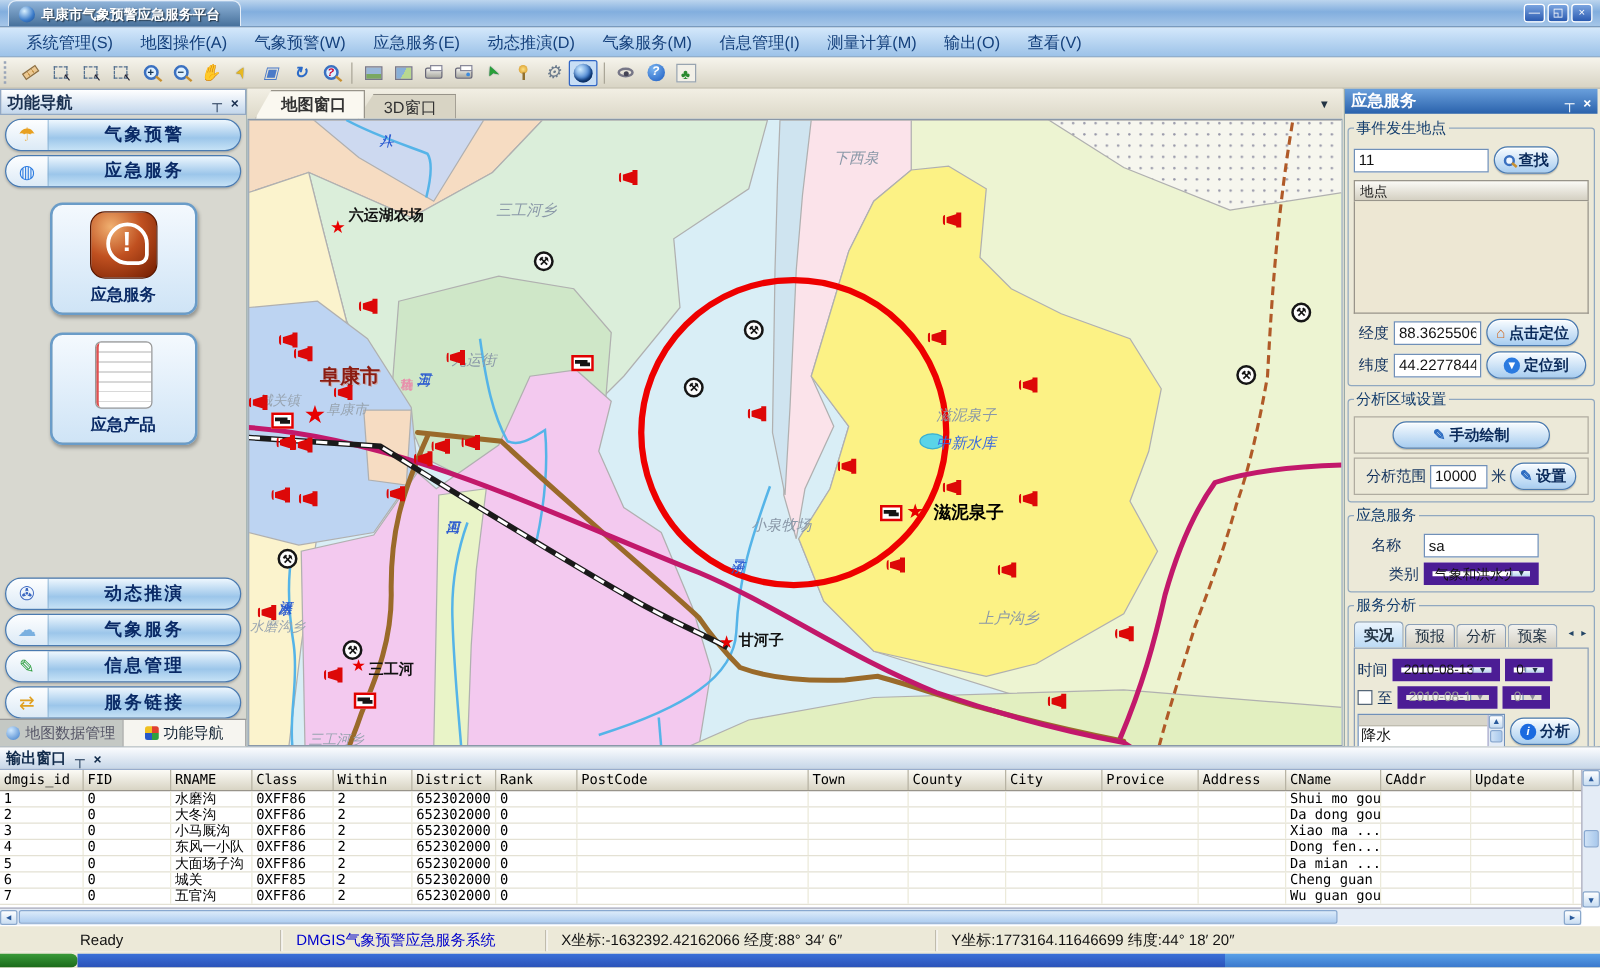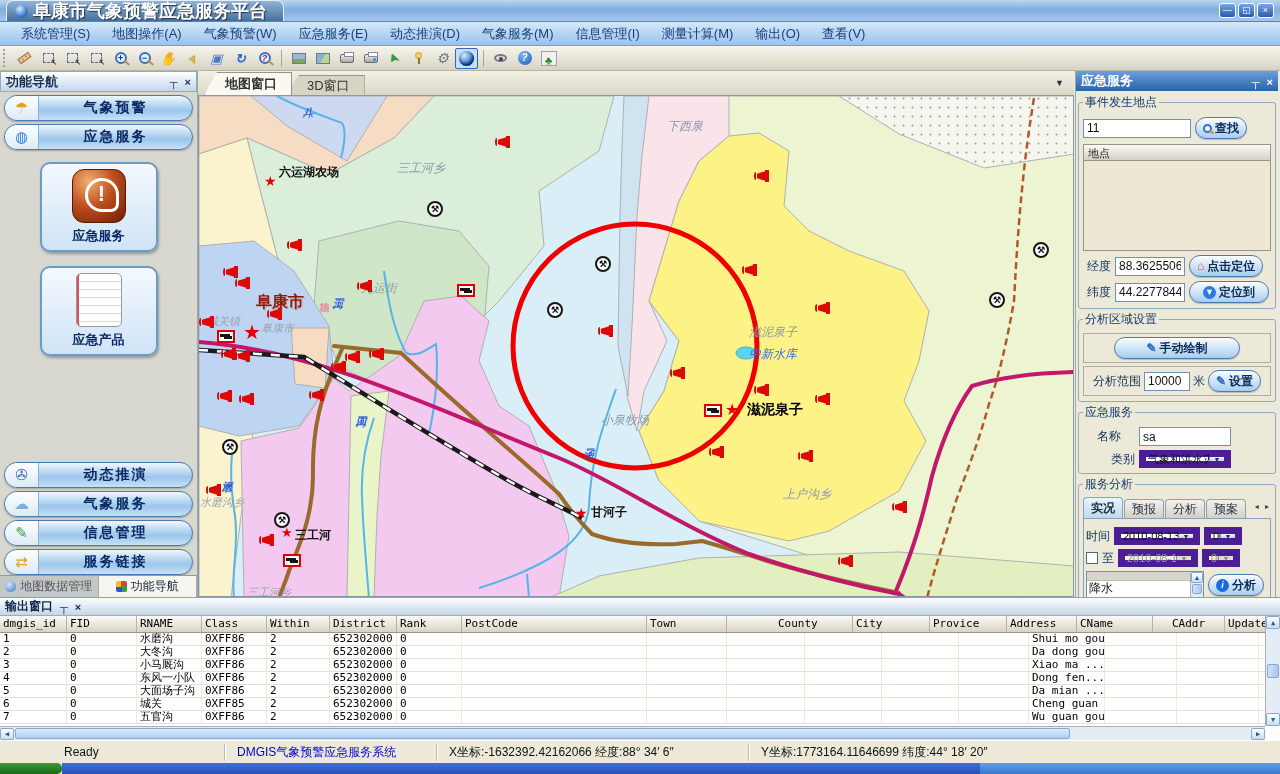--- a/index.html
+++ b/index.html
@@ -1,20 +1,20 @@
 <!DOCTYPE html>
 <html><head>
 <meta charset="utf-8">
 <style>
 *{box-sizing:border-box;margin:0;padding:0}
 html,body{width:1280px;height:774px;overflow:hidden}
 body{font-family:"Liberation Sans",sans-serif;background:#ece9d8}
 
 .titlebar{height:22px;background:linear-gradient(#bcd5ee,#82aede 45%,#a6c6e8);display:flex;align-items:flex-end;justify-content:space-between;padding:0 6px;border-bottom:1px solid #5a82b4}
-.title-tab{display:flex;align-items:center;gap:5px;height:21px;padding:0 16px 0 8px;background:linear-gradient(#90b4da,#47719b);border:1px solid #e6eef8;border-bottom:none;border-radius:7px 7px 0 0;color:#fff;font-size:18px;font-weight:bold;text-shadow:1px 1px 1px #234}
+.title-tab{display:flex;align-items:center;gap:5px;height:21px;padding:0 16px 0 8px;background:linear-gradient(#90b4da,#47719b);border:1px solid #e6eef8;border-bottom:none;border-radius:7px 7px 0 0;color:#fff;font-size:11px;font-weight:bold;text-shadow:1px 1px 1px #234}
 .tglobe{width:13px;height:13px;border-radius:50%;background:radial-gradient(circle at 35% 30%,#d8f0ff,#3a7ac8 60%,#1a4a88)}
 .win-btns{display:flex;gap:2px;margin-bottom:3px}
 .wbtn{width:17px;height:15px;border:1px solid #fff;border-radius:3px;background:linear-gradient(#7aa4e0,#2a5ab0);color:#fff;font-size:9px;line-height:12px;text-align:center}
 
 .menubar{height:24px;background:linear-gradient(#d4e8fb,#9cc2e8);display:flex;align-items:center;padding-left:10px;font-size:13px;color:#14407c;border-bottom:1px solid #7aa0c8}
 .menu-item{padding:3px 11px;white-space:nowrap}
 
 .toolbar{height:25px;background:linear-gradient(#f6f4ec,#d8d4c4);display:flex;align-items:center;gap:1px;padding-left:3px;border-bottom:1px solid #b8b4a4}
 .tb-grip{width:5px;height:18px;border-left:2px dotted #98a4b8;margin-right:4px}
 .tb-btn{width:23px;height:21px;display:flex;align-items:center;justify-content:center;position:relative;flex:none}
@@ -684,26 +684,26 @@
       <div class="thead" id="thead">
           <span class="th" style="width: 67px;">dmgis_id</span>
           <span class="th" style="width: 70px;">FID</span>
           <span class="th" style="width: 65px;">RNAME</span>
           <span class="th" style="width: 65px;">Class</span>
           <span class="th" style="width: 63px;">Within</span>
           <span class="th" style="width: 67px;">District</span>
           <span class="th" style="width: 65px;">Rank</span>
           <span class="th" style="width: 185px;">PostCode</span>
           <span class="th" style="width: 80px;">Town</span>
-          <span class="th" style="width: 78px; margin-left: 48px;">County</span>
+          <span class="th" style="width: 78px;">County</span>
           <span class="th" style="width: 77px;">City</span>
           <span class="th" style="width: 77px;">Provice</span>
           <span class="th" style="width: 70px;">Address</span>
           <span class="th" style="width: 76px;">CName</span>
-          <span class="th" style="width: 72px; text-align: center;">CAddr</span>
+          <span class="th" style="width: 72px;">CAddr</span>
           <span class="th" style="width: 82px;">Update</span>
         </div>
       <div class="tbody" id="tbody">
           <div class="trow">
             <span class="td" style="width: 67px;">1</span>
             <span class="td" style="width: 70px;">0</span>
             <span class="td" style="width: 65px;">水磨沟</span>
             <span class="td" style="width: 65px;">0XFF86</span>
             <span class="td" style="width: 63px;">2</span>
             <span class="td" style="width: 67px;">652302000</span>

